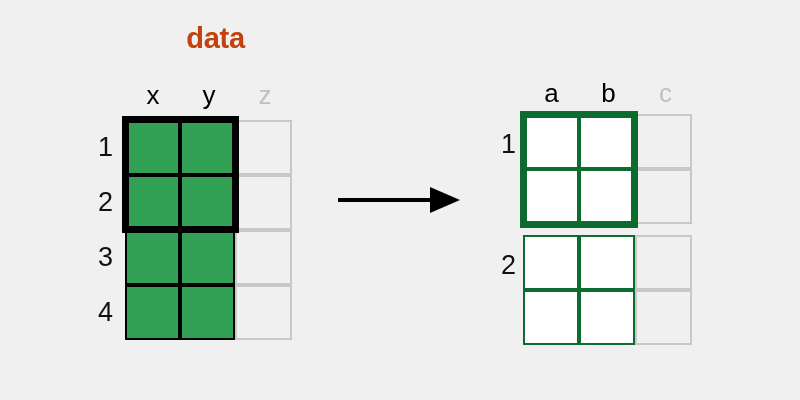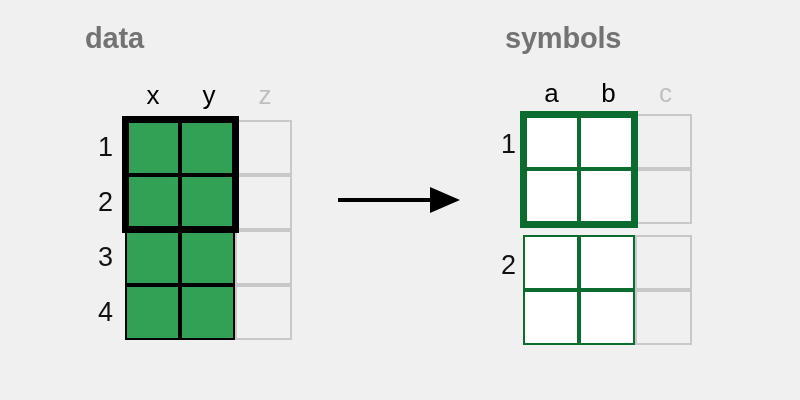--- a/index.html
+++ b/index.html
@@ -17,23 +17,23 @@
     position: relative;
     width: 800px;
     height: 400px;
   }
 
   
   .panel-title {
     position: absolute;
     font-size: 29px;
     font-weight: bold;
-    color: #737373;
+    color: #c2410c;
     white-space: nowrap;
-    text-align: left;
+    text-align: right;
     letter-spacing: -0.2px;
   }
   #data-title  { left: 85px;  top: 22px; width: 160px; }
   #symbols-title { left: 505px; top: 22px; width: 180px; }
 
   
   .col-headers {
     position: absolute;
     display: flex;
     font-size: 26px;
@@ -92,21 +92,20 @@
     top: 182px;
   }
 </style>
 </head>
 <body>
 
 <div class="stage">
 
   <div class="panel-title" id="data-title">data</div>
 
-  <div class="panel-title" id="symbols-title">symbols</div>
 
   <div class="col-headers" id="data-col-headers">
     <div class="col-head" style="width:56px">x</div>
     <div class="col-head" style="width:56px">y</div>
     <div class="col-head muted" style="width:56px">z</div>
   </div>
 
   <div class="col-headers" id="symbols-col-headers">
     <div class="col-head" style="width:57px">a</div>
     <div class="col-head" style="width:57px">b</div>

